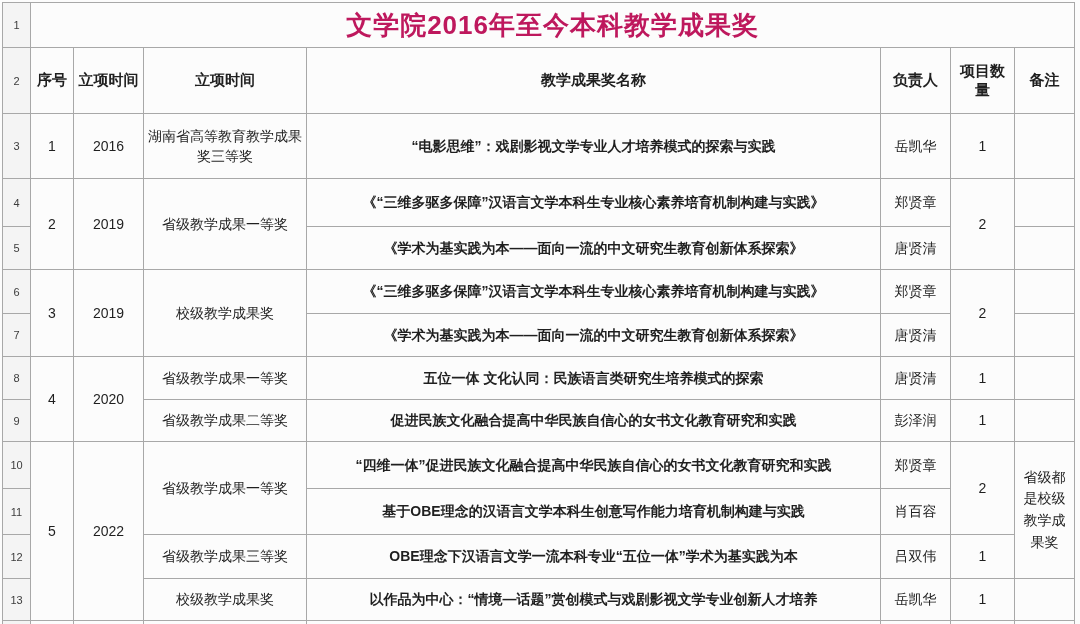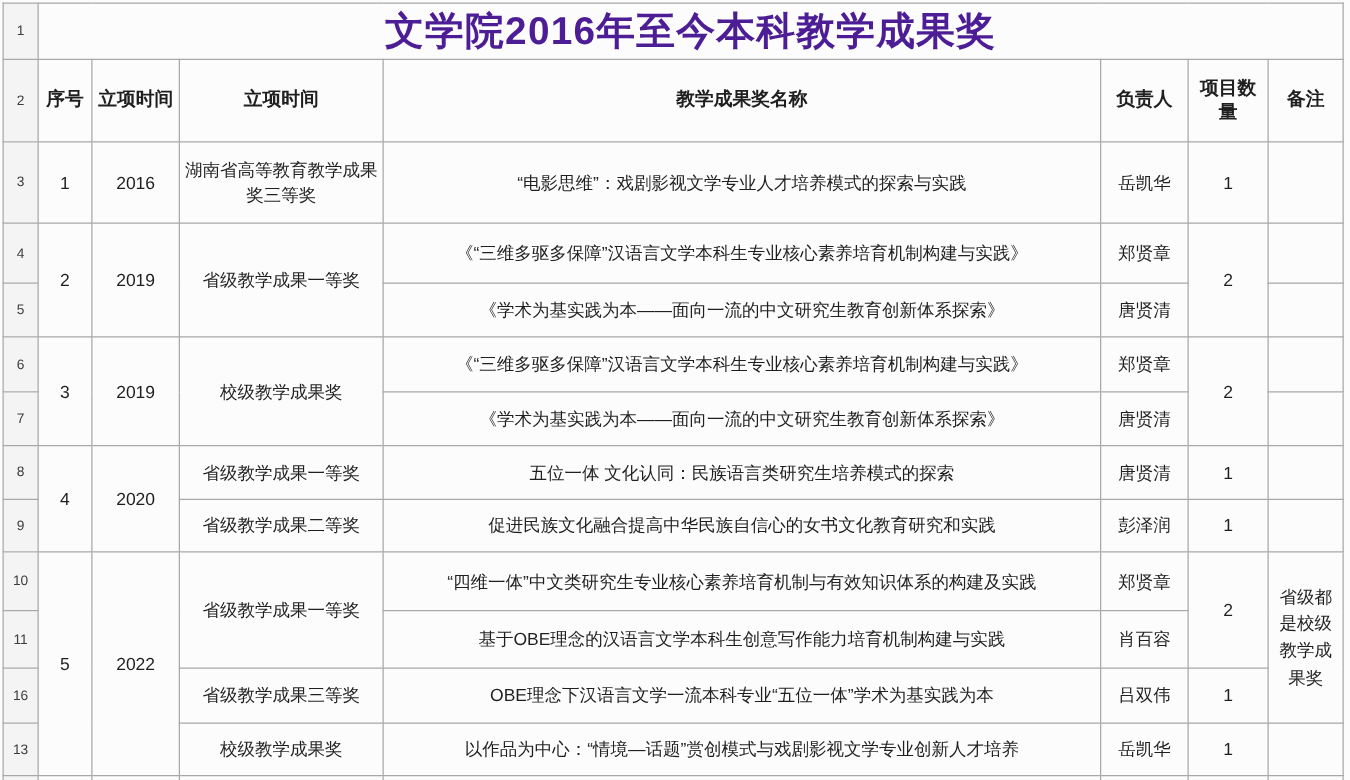--- a/index.html
+++ b/index.html
@@ -28,33 +28,33 @@
   }
   
   td.g {
     border: 2px solid #3d3d3d;
     background: #f4f4f4;
     font-size: 11px;
     color: #3c3c3c;
     padding: 0;
   }
   .r-title td.title {
-    font-size: 31px;
+    font-size: 26px;
     font-weight: bold;
     letter-spacing: 1px;
-    color: #4c1d95;
+    color: #be185d;
   }
   tr.r-head th {
     font-size: 15px;
     font-weight: bold;
     line-height: 1.25;
   }
   th.c-count { padding: 0 7px; }
   td.cell { font-size: 14px; line-height: 1.45; }
-  td.c-name { padding: 0 8px; }
+  td.c-name { padding: 0 8px; font-weight: bold; }
   td.c-level { padding: 0 4px; }
   td.c-note { padding: 0 1px; line-height: 1.55; }
   
   tr.r-title  { height: 45px; }
   tr.r-head   { height: 66px; }
   tr.r3  { height: 65px; }
   tr.r4  { height: 48px; }
   tr.r5  { height: 43px; }
   tr.r6  { height: 44px; }
   tr.r7  { height: 43px; }
@@ -161,32 +161,32 @@
       <td class="cell c-leader">彭泽润</td>
       <td class="cell c-count">1</td>
       <td class="cell c-note"></td>
     </tr>
 
     <tr class="r10">
       <td class="g">10</td>
       <td class="cell c-index" rowspan="4">5</td>
       <td class="cell c-year" rowspan="4">2022</td>
       <td class="cell c-level" rowspan="2">省级教学成果一等奖</td>
-      <td class="cell c-name">“四维一体”中文类研究生专业核心素养培育机制与有效知识体系的构建及实践</td>
+      <td class="cell c-name">“四维一体”促进民族文化融合提高中华民族自信心的女书文化教育研究和实践</td>
       <td class="cell c-leader">郑贤章</td>
       <td class="cell c-count" rowspan="2">2</td>
       <td class="cell c-note" rowspan="3">省级都是校级教学成果奖</td>
     </tr>
     <tr class="r11">
       <td class="g">11</td>
       <td class="cell c-name">基于OBE理念的汉语言文学本科生创意写作能力培育机制构建与实践</td>
       <td class="cell c-leader">肖百容</td>
     </tr>
     <tr class="r12">
-      <td class="g">16</td>
+      <td class="g">12</td>
       <td class="cell c-level">省级教学成果三等奖</td>
       <td class="cell c-name">OBE理念下汉语言文学一流本科专业“五位一体”学术为基实践为本</td>
       <td class="cell c-leader">吕双伟</td>
       <td class="cell c-count">1</td>
     </tr>
     <tr class="r13">
       <td class="g">13</td>
       <td class="cell c-level">校级教学成果奖</td>
       <td class="cell c-name">以作品为中心：“情境—话题”赏创模式与戏剧影视文学专业创新人才培养</td>
       <td class="cell c-leader">岳凯华</td>

